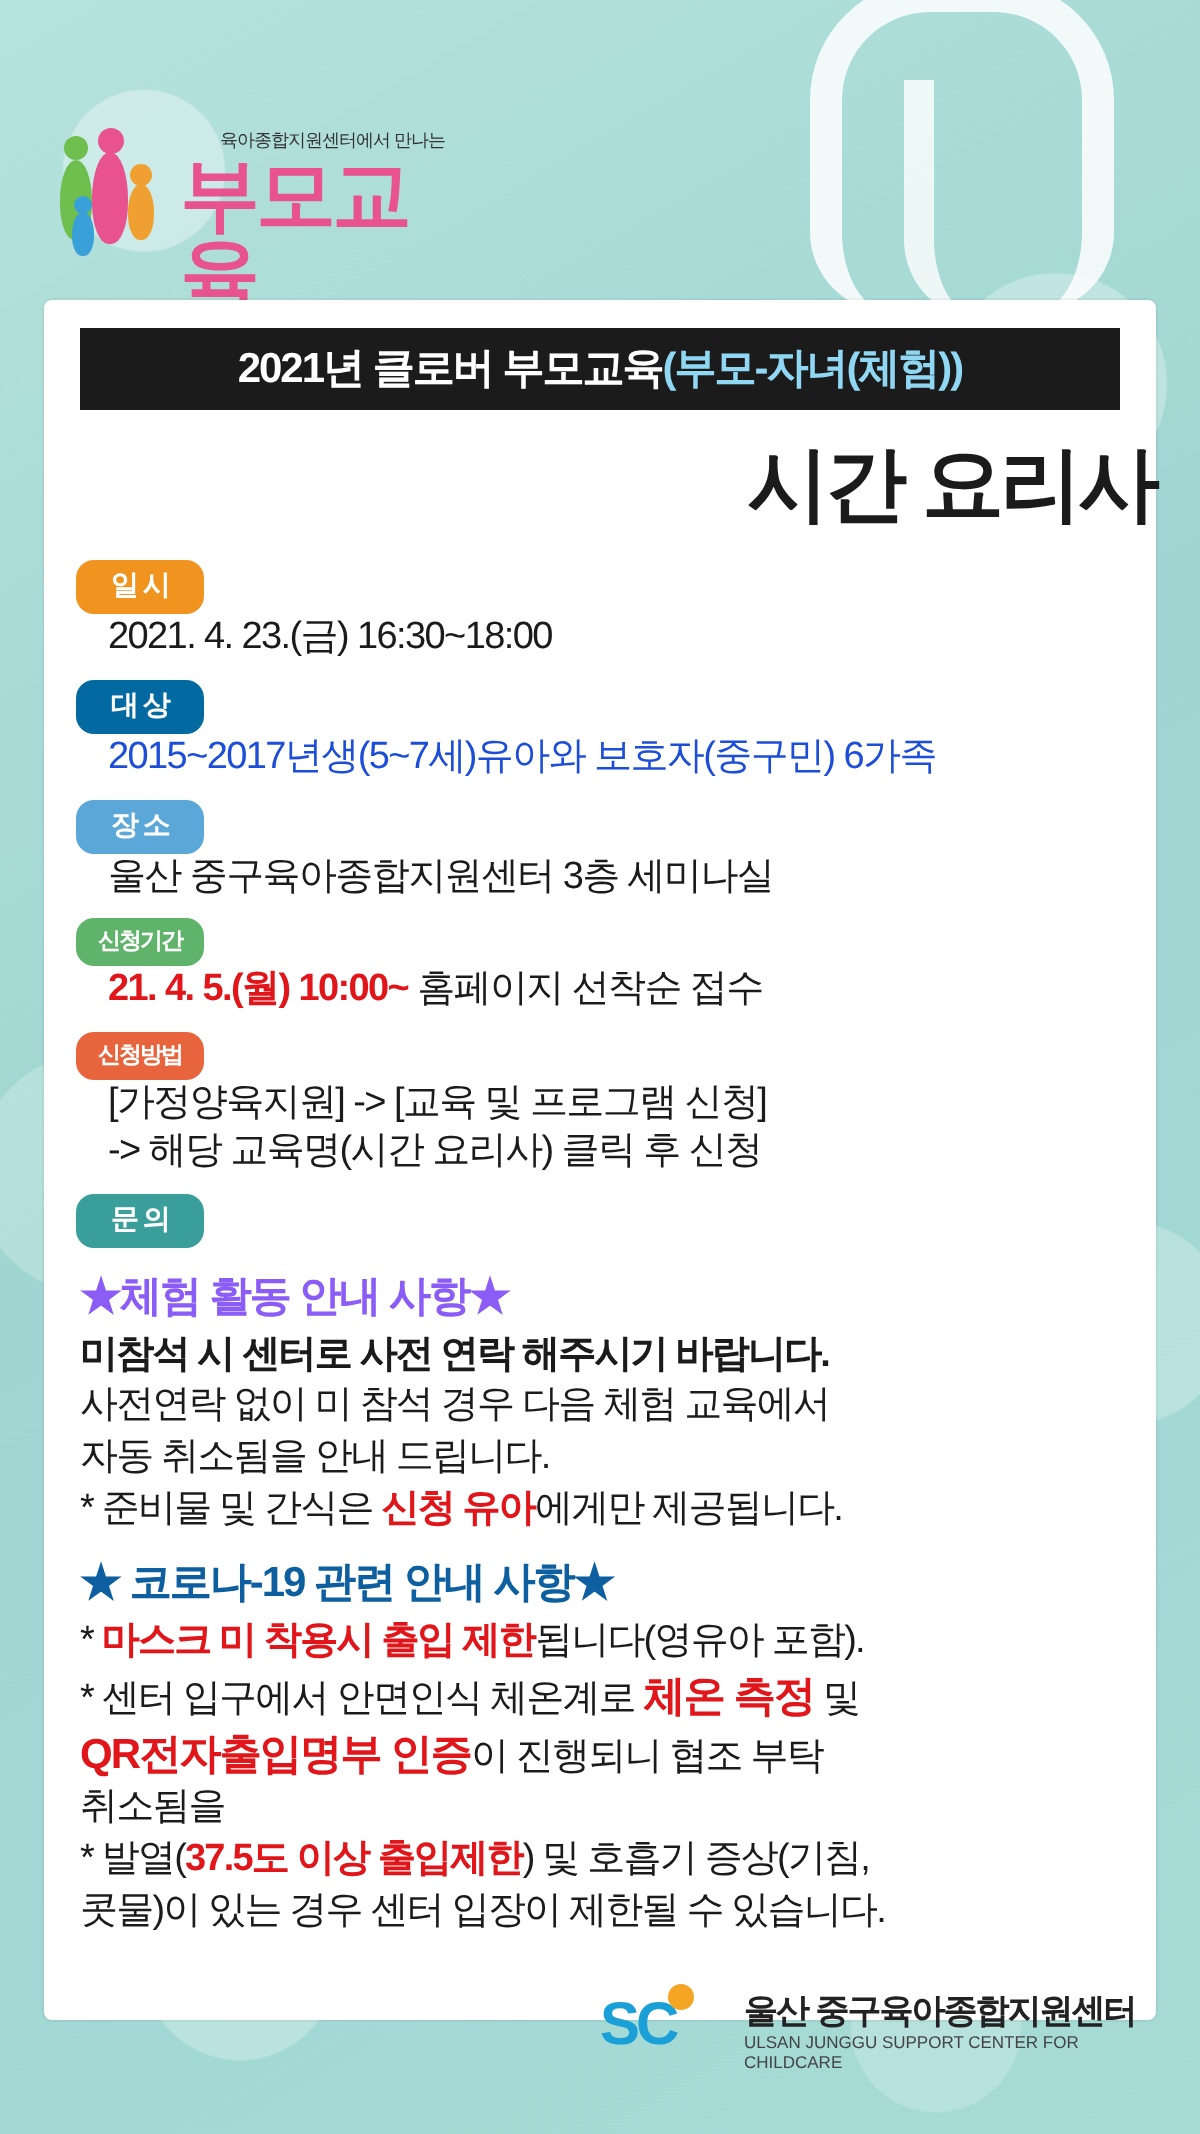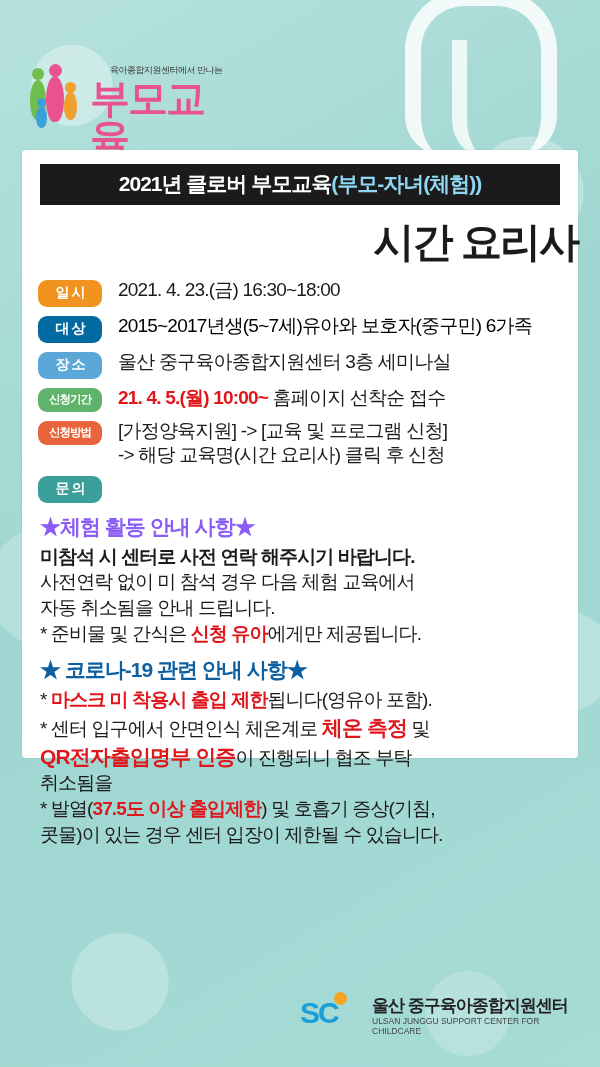--- a/index.html
+++ b/index.html
@@ -92,21 +92,21 @@
     position: absolute;
     border-radius: 50% 50% 45% 45%;
   }
 
   
   .card {
     position: absolute;
     left: 22px;
     top: 150px;
     width: 556px;
-    height: 608px;
+    height: 860px;
     background: #ffffff;
     border-radius: 4px;
     box-shadow: 0 0 0 1px rgba(0,0,0,0.04);
   }
 
   .title-bar {
     margin: 14px 18px 0 18px;
     background: #1b1b1b;
     color: #ffffff;
     text-align: center;
@@ -127,20 +127,21 @@
   }
 
   
   .info {
     margin: 6px 16px 0 16px;
   }
   .row {
     display: flex;
     align-items: flex-start;
     margin-bottom: 7px;
+    flex-direction: column;
   }
   .tag {
     flex: 0 0 auto;
     width: 64px;
     text-align: center;
     color: #ffffff;
     font-size: 14px;
     font-weight: bold;
     padding: 4px 0 5px 0;
     border-radius: 9px;
@@ -156,21 +157,21 @@
   .tag.t7 { background: #3a9f9a; }
   .tag.small { font-size: 11.5px; }
   .rowtext {
     flex: 1 1 auto;
     padding-left: 16px;
     font-size: 19px;
     color: #1b1b1b;
     line-height: 1.25;
     letter-spacing: -0.8px;
   }
-  .rowtext.blue { color: #000000; }
+  .rowtext.blue { color: #1d4ed8; }
   .rowtext.teal { color: #1f7f85; }
   .rowtext .red { color: #e0161b; font-weight: bold; }
 
   
   .notice {
     margin: 10px 18px 0 18px;
   }
   .notice h3 {
     margin: 8px 0 4px 0;
     font-size: 21px;

